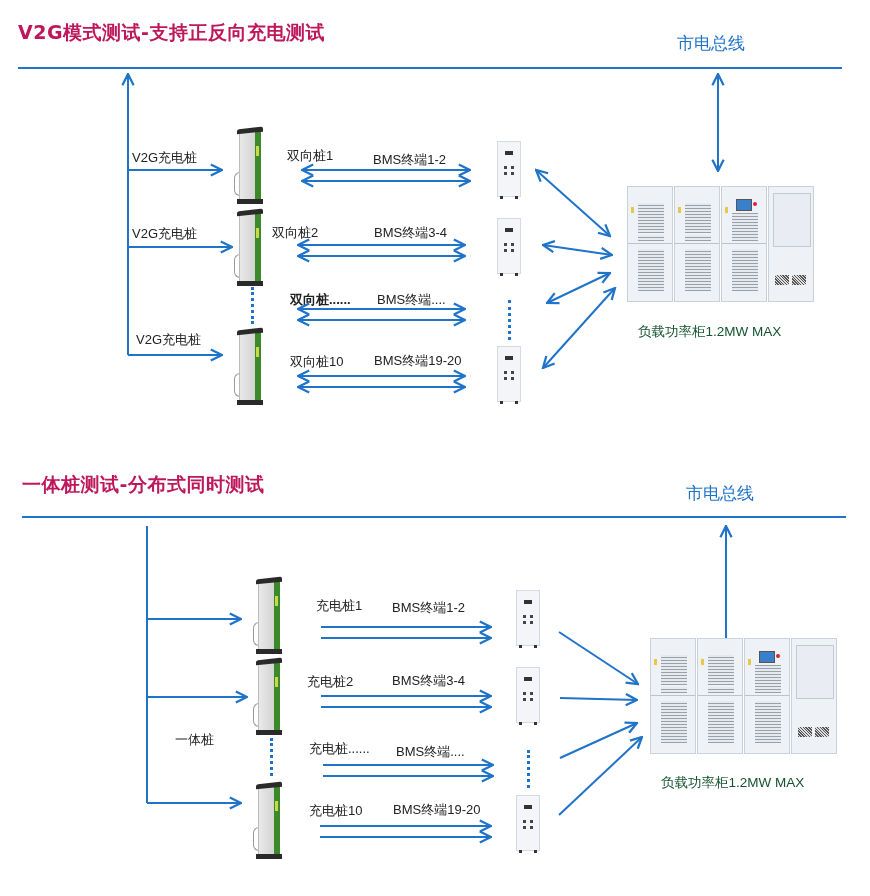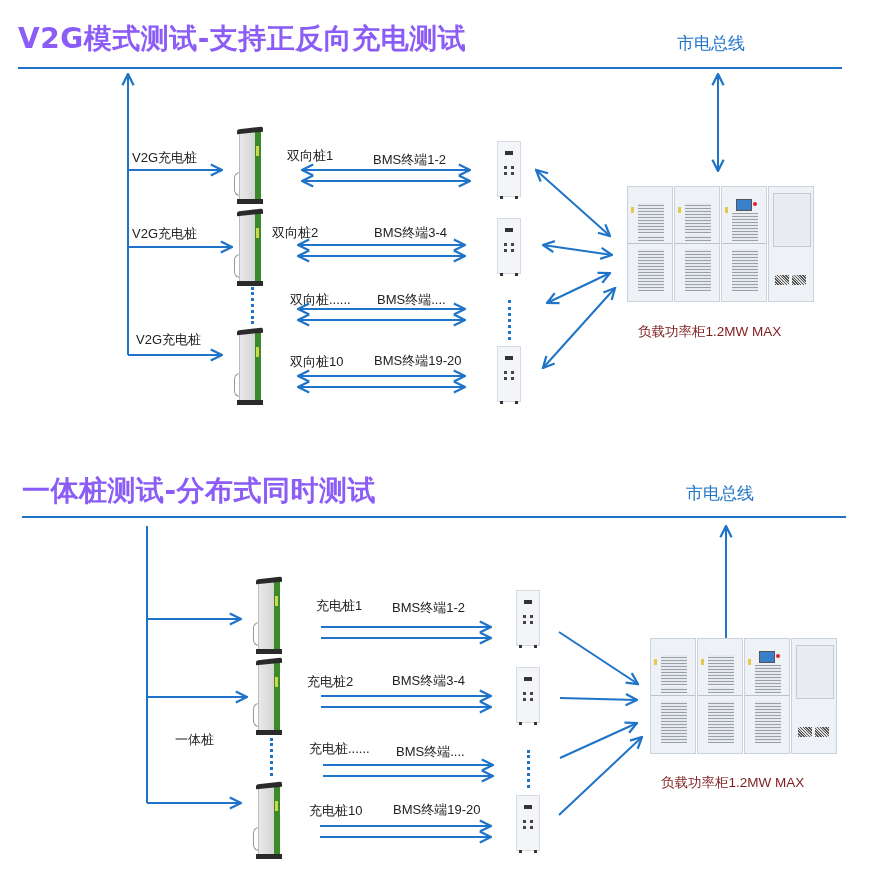--- a/index.html
+++ b/index.html
@@ -1,20 +1,20 @@
 <!DOCTYPE html>
 <html><head>
 <meta charset="utf-8">
 <style>
   html, body { margin:0; padding:0; background:#ffffff; }
   body { width:870px; height:896px; position:relative; overflow:hidden; font-family:"DejaVu Sans", sans-serif; }
-  .title { position:absolute; color:#8b5cf6; font-weight:bold; font-size:28px; letter-spacing:0.5px; white-space:nowrap; font-family:"DejaVu Sans", sans-serif; }
+  .title { position:absolute; color:#be185d; font-weight:bold; font-size:19px; letter-spacing:0.5px; white-space:nowrap; font-family:"DejaVu Sans", sans-serif; }
   .bus-label { position:absolute; color:#1f73c8; font-size:17px; white-space:nowrap; }
   .lbl { position:absolute; color:#222; font-size:13px; white-space:nowrap; font-family:"Liberation Sans", sans-serif; }
-  .cab-lbl { position:absolute; color:#7f1d1d; font-size:13.5px; white-space:nowrap; font-family:"Liberation Sans", sans-serif; }
+  .cab-lbl { position:absolute; color:#14532d; font-size:13.5px; white-space:nowrap; font-family:"Liberation Sans", sans-serif; }
   svg.overlay { position:absolute; left:0; top:0; }
   
   .pile { position:absolute; width:26px; height:76px; }
   .pile .body { position:absolute; left:2px; top:4px; width:16px; height:68px; background:linear-gradient(90deg,#e9e9e9,#d2d2d2); border-left:1px solid #bbb; }
   .pile .stripe { position:absolute; left:18px; top:4px; width:6px; height:68px; background:#3a8a2a; }
   .pile .stripe::after { content:""; position:absolute; left:1px; top:14px; width:3px; height:10px; background:#c9d94a; }
   .pile .top { position:absolute; left:0; top:0; width:26px; height:5px; background:#2a2a2a; border-radius:2px 2px 0 0; transform:skewY(-6deg); }
   .pile .bottom { position:absolute; left:0; top:71px; width:26px; height:5px; background:#2a2a2a; }
   .pile .cable { position:absolute; left:-3px; top:44px; width:6px; height:22px; border:1px solid #999; border-right:none; border-radius:6px 0 0 6px; }
   
@@ -41,21 +41,21 @@
 <div class="bus-label" style="left:677px;top:32px;">市电总线</div>
 
 <div class="lbl" style="left:132px;top:149px;">V2G充电桩</div>
 <div class="lbl" style="left:132px;top:225px;">V2G充电桩</div>
 <div class="lbl" style="left:136px;top:331px;">V2G充电桩</div>
 
 <div class="lbl" style="left:287px;top:147px;">双向桩1</div>
 <div class="lbl" style="left:373px;top:151px;">BMS终端1-2</div>
 <div class="lbl" style="left:272px;top:224px;">双向桩2</div>
 <div class="lbl" style="left:374px;top:224px;">BMS终端3-4</div>
-<div class="lbl" style="left:290px;top:291px;">双向桩......</div>
+<div class="lbl" style="left:290px;top:291px;font-weight:bold;">双向桩......</div>
 <div class="lbl" style="left:377px;top:291px;">BMS终端....</div>
 <div class="lbl" style="left:290px;top:353px;">双向桩10</div>
 <div class="lbl" style="left:374px;top:352px;">BMS终端19-20</div>
 
 <div class="pile" style="left:237px;top:128px;">
     <div class="cable"></div>
     <div class="body"></div>
     <div class="stripe"></div>
     <div class="top"></div>
     <div class="bottom"></div>

